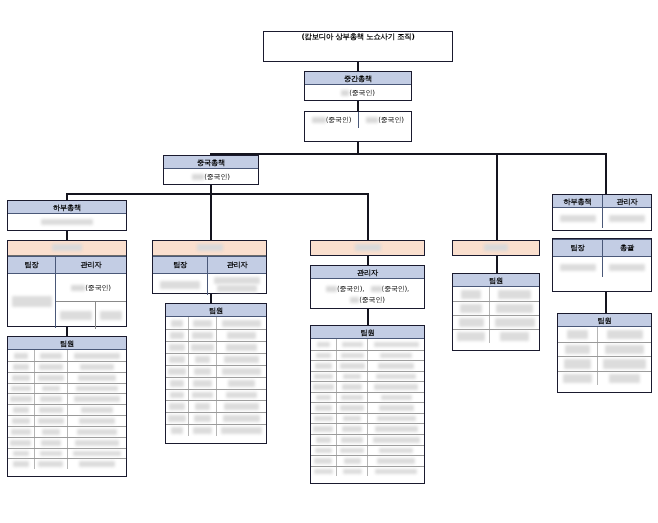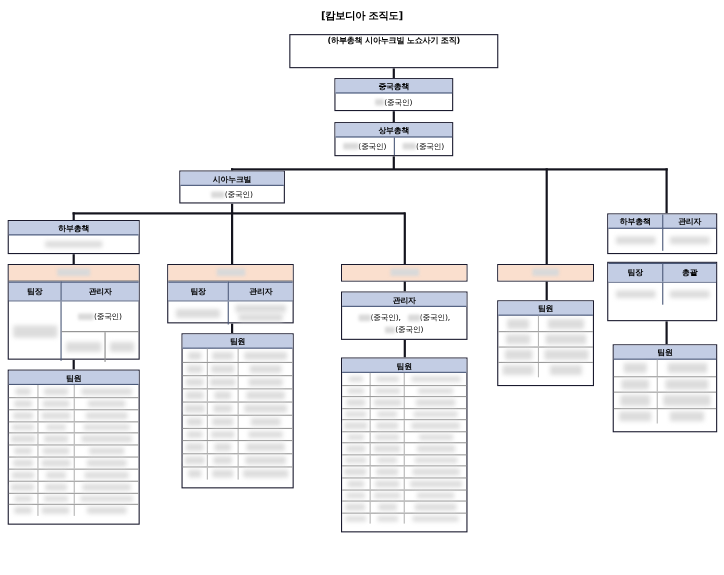--- a/index.html
+++ b/index.html
@@ -79,60 +79,58 @@
     z-index:6;
     font-family:"DejaVu Sans","Liberation Sans",sans-serif;
     opacity:.95;
   }
 </style>
 </head>
 <body>
 
 <div id="chart">
 
-  <div class="title" style="left:0;top:8px;">[캄보디아 조직도]</div>
 
   <div class="node" style="left:263px;top:31px;width:190px;height:31px;">
-    <div style="text-align:center;font-size:7.4px;font-weight:bold;letter-spacing:-0.25px;">(하부총책 시아누크빌 노쇼사기 조직)</div>
+    <div style="text-align:center;font-size:7.4px;font-weight:bold;letter-spacing:-0.25px;">(캄보디아 상부총책 노쇼사기 조직)</div>
   </div>
 
   <div class="ln lnv" style="left:357px;top:62px;height:9px;"></div>
 
   <div class="node" style="left:304px;top:71px;width:108px;height:30px;">
-    <div class="hdr">중국총책</div>
+    <div class="hdr">중간총책</div>
     <div class="body">
       <span class="rd" style="width:8px;"></span><span class="cn">(중국인)</span>
     </div>
   </div>
 
   <div class="ln lnv" style="left:357px;top:101px;height:10px;"></div>
 
   <div class="node" style="left:304px;top:111px;width:108px;height:31px;">
-    <div class="hdr">상부총책</div>
     <div class="row" style="height:16px;">
       <div style="width:50%;display:flex;align-items:center;justify-content:center;">
         <span class="rd" style="width:14px;"></span>
           <span class="cn">(중국인)</span>
       </div>
       <div class="vsep" style="width:50%;display:flex;align-items:center;justify-content:center;">
         <span class="rd" style="width:12px;"></span>
           <span class="cn">(중국인)</span>
       </div>
     </div>
   </div>
 
   <div class="ln lnv" style="left:357px;top:142px;height:12px;"></div>
   <div class="ln lnh" style="left:210px;top:153px;width:397px;"></div>
 
   <div class="ln lnv" style="left:210px;top:153px;height:12px;"></div>
   <div class="ln lnv" style="left:496px;top:153px;height:87px;"></div>
   <div class="ln lnv" style="left:605px;top:153px;height:41px;"></div>
 
   <div class="node" style="left:163px;top:155px;width:96px;height:30px;">
-    <div class="hdr">시아누크빌</div>
+    <div class="hdr">중국총책</div>
     <div class="body">
       <span class="rd" style="width:12px;"></span><span class="cn">(중국인)</span>
     </div>
   </div>
 
   <div class="ln lnv" style="left:210px;top:185px;height:9px;"></div>
   <div class="ln lnh" style="left:66px;top:193px;width:302px;"></div>
   <div class="ln lnv" style="left:66px;top:193px;height:8px;"></div>
   <div class="ln lnv" style="left:210px;top:193px;height:47px;"></div>
   <div class="ln lnv" style="left:367px;top:193px;height:47px;"></div>

